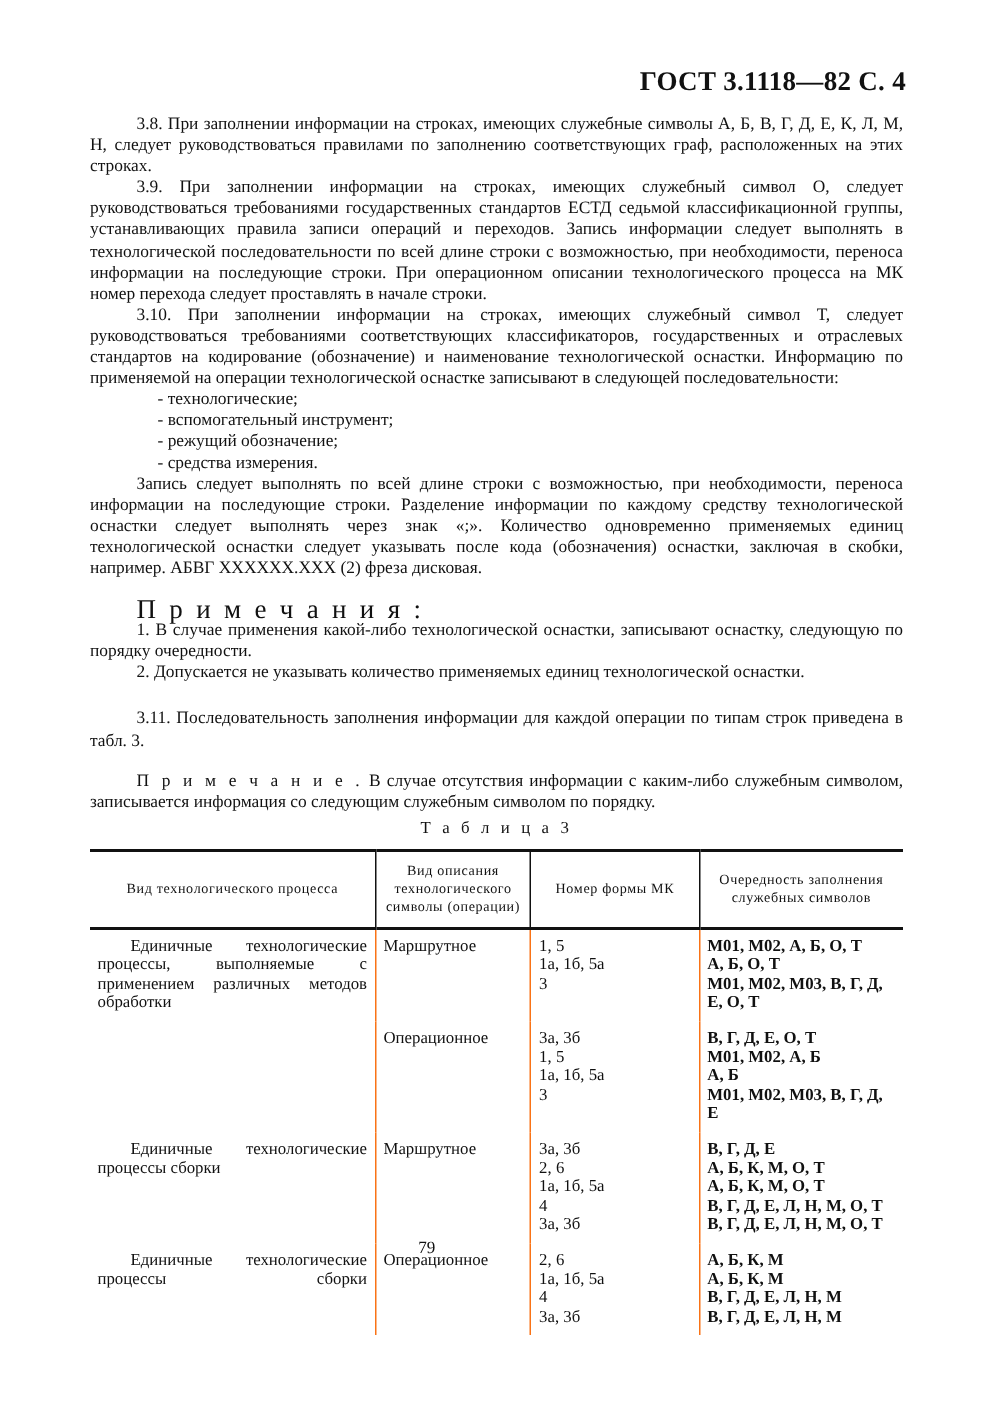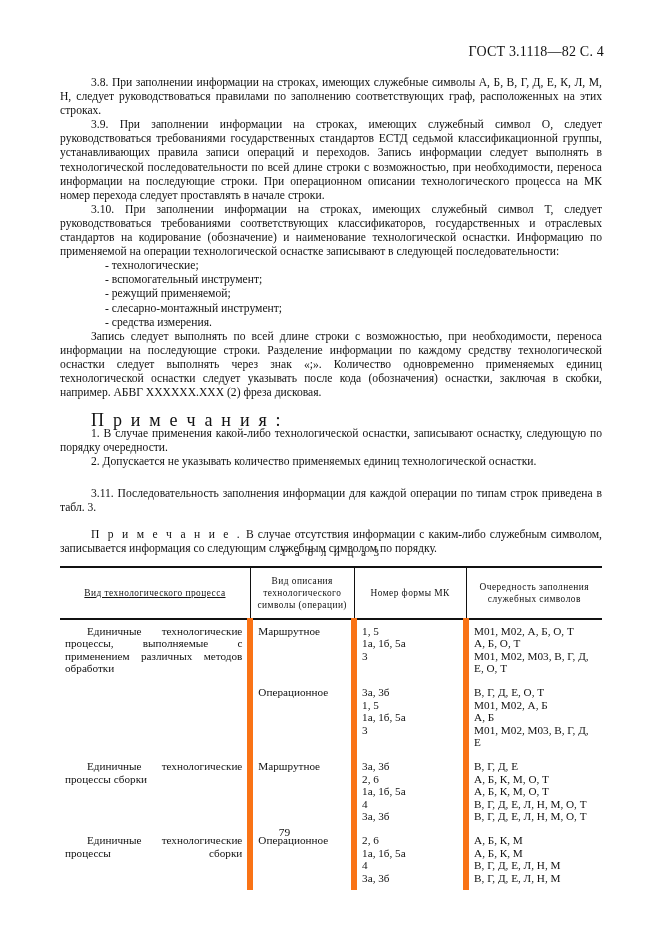--- a/index.html
+++ b/index.html
@@ -18,22 +18,22 @@
   .page {
     position: absolute;
     left: 0; top: 0;
     width: 661px;
     height: 936px;
   }
   .header {
     position: absolute;
     top: 44px;
     right: 57px;
-    font-weight: normal;
-    font-size: 14px;
+    font-weight: bold;
+    font-size: 18px;
     letter-spacing: 0.2px;
     white-space: nowrap;
   }
   .content {
     position: absolute;
     left: 60px;
     top: 76px;
     width: 542px;
   }
   p.para {
@@ -95,37 +95,37 @@
     padding: 7px 4px 6px 4px;
     font-weight: normal;
     text-align: center;
     vertical-align: middle;
     line-height: 12.2px;
     letter-spacing: 0.45px;
     font-size: 9.4px;
   }
   table.t3 thead th:first-child { border-left: none; }
   table.t3 tbody td {
-    border-left: 6px solid #f97316;
+    border-left: 1px solid #f97316;
     padding: 5px 5px 6px 5px;
     vertical-align: top;
     line-height: 12.6px;
     font-size: 11.2px;
   }
   table.t3 tbody td:first-child { border-left: none; }
   td.c-kind {
     text-align: justify;
     text-indent: 22px;
     text-align-last: left;
   }
   td.c-kind.spread { text-align-last: justify; }
   td.c-desc { text-align: left; }
   td.c-form { text-align: left; white-space: pre-line; }
-  td.c-order { text-align: left; white-space: pre-line; }
-  .col1 { width: 195px; text-decoration: underline; }
+  td.c-order { text-align: left; white-space: pre-line; font-weight: bold; }
+  .col1 { width: 195px; }
   .col2 { width: 97px; }
   .col3 { width: 113px; }
   .col4 { width: 137px; }
   .pagenum {
     position: absolute;
     left: 0;
     top: 826px;
     width: 569px;
     text-align: center;
     font-size: 11.4px;
@@ -140,22 +140,21 @@
 
   <div class="content">
 
     <p class="para">3.8.  При заполнении информации на строках, имеющих служебные символы А, Б, В, Г, Д, Е, К, Л, М, Н, следует руководствоваться правилами по заполнению соответствующих граф, расположенных на этих строках.</p>
     <p class="para">3.9.  При заполнении информации на строках, имеющих служебный символ О, следует руководствоваться требованиями государственных стандартов ЕСТД седьмой классификационной группы, устанавливающих правила записи операций и переходов. Запись информации следует выполнять в технологической последовательности по всей длине строки с возможностью, при необходимости, переноса информации на последующие строки. При операционном описании технологического процесса на МК номер перехода следует проставлять в начале строки.</p>
     <p class="para">3.10.  При заполнении информации на строках, имеющих служебный символ Т, следует руководствоваться требованиями соответствующих классификаторов, государственных и отраслевых стандартов на кодирование (обозначение) и наименование технологической оснастки. Информацию по применяемой на операции технологической оснастке записывают в следующей последовательности:</p>
 
     <ul class="tool-list">
       <li>- технологические;</li>
       <li>- вспомогательный инструмент;</li>
-      <li>- режущий применяемой;</li>
-      <li>- слесарно-монтажный инструмент;</li>
+      <li>- режущий обозначение;</li>
       <li>- средства измерения.</li>
     </ul>
 
     <p class="para">Запись следует выполнять по всей длине строки с возможностью, при необходимости, переноса информации на последующие строки. Разделение информации по каждому средству технологической оснастки следует выполнять через знак «;». Количество одновременно применяемых единиц технологической оснастки следует указывать после кода (обозначения) оснастки, заключая в скобки, например. АБВГ XXXXXX.XXX (2) фреза дисковая.</p>
 
     <div class="spacer-md"></div>
 
     <div class="notes-head">П р и м е ч а н и я :</div>
     <p class="para">1. В случае применения какой-либо технологической оснастки, записывают оснастку, следующую по порядку очередности.</p>
     <p class="para">2. Допускается не указывать количество применяемых единиц технологической оснастки.</p>

